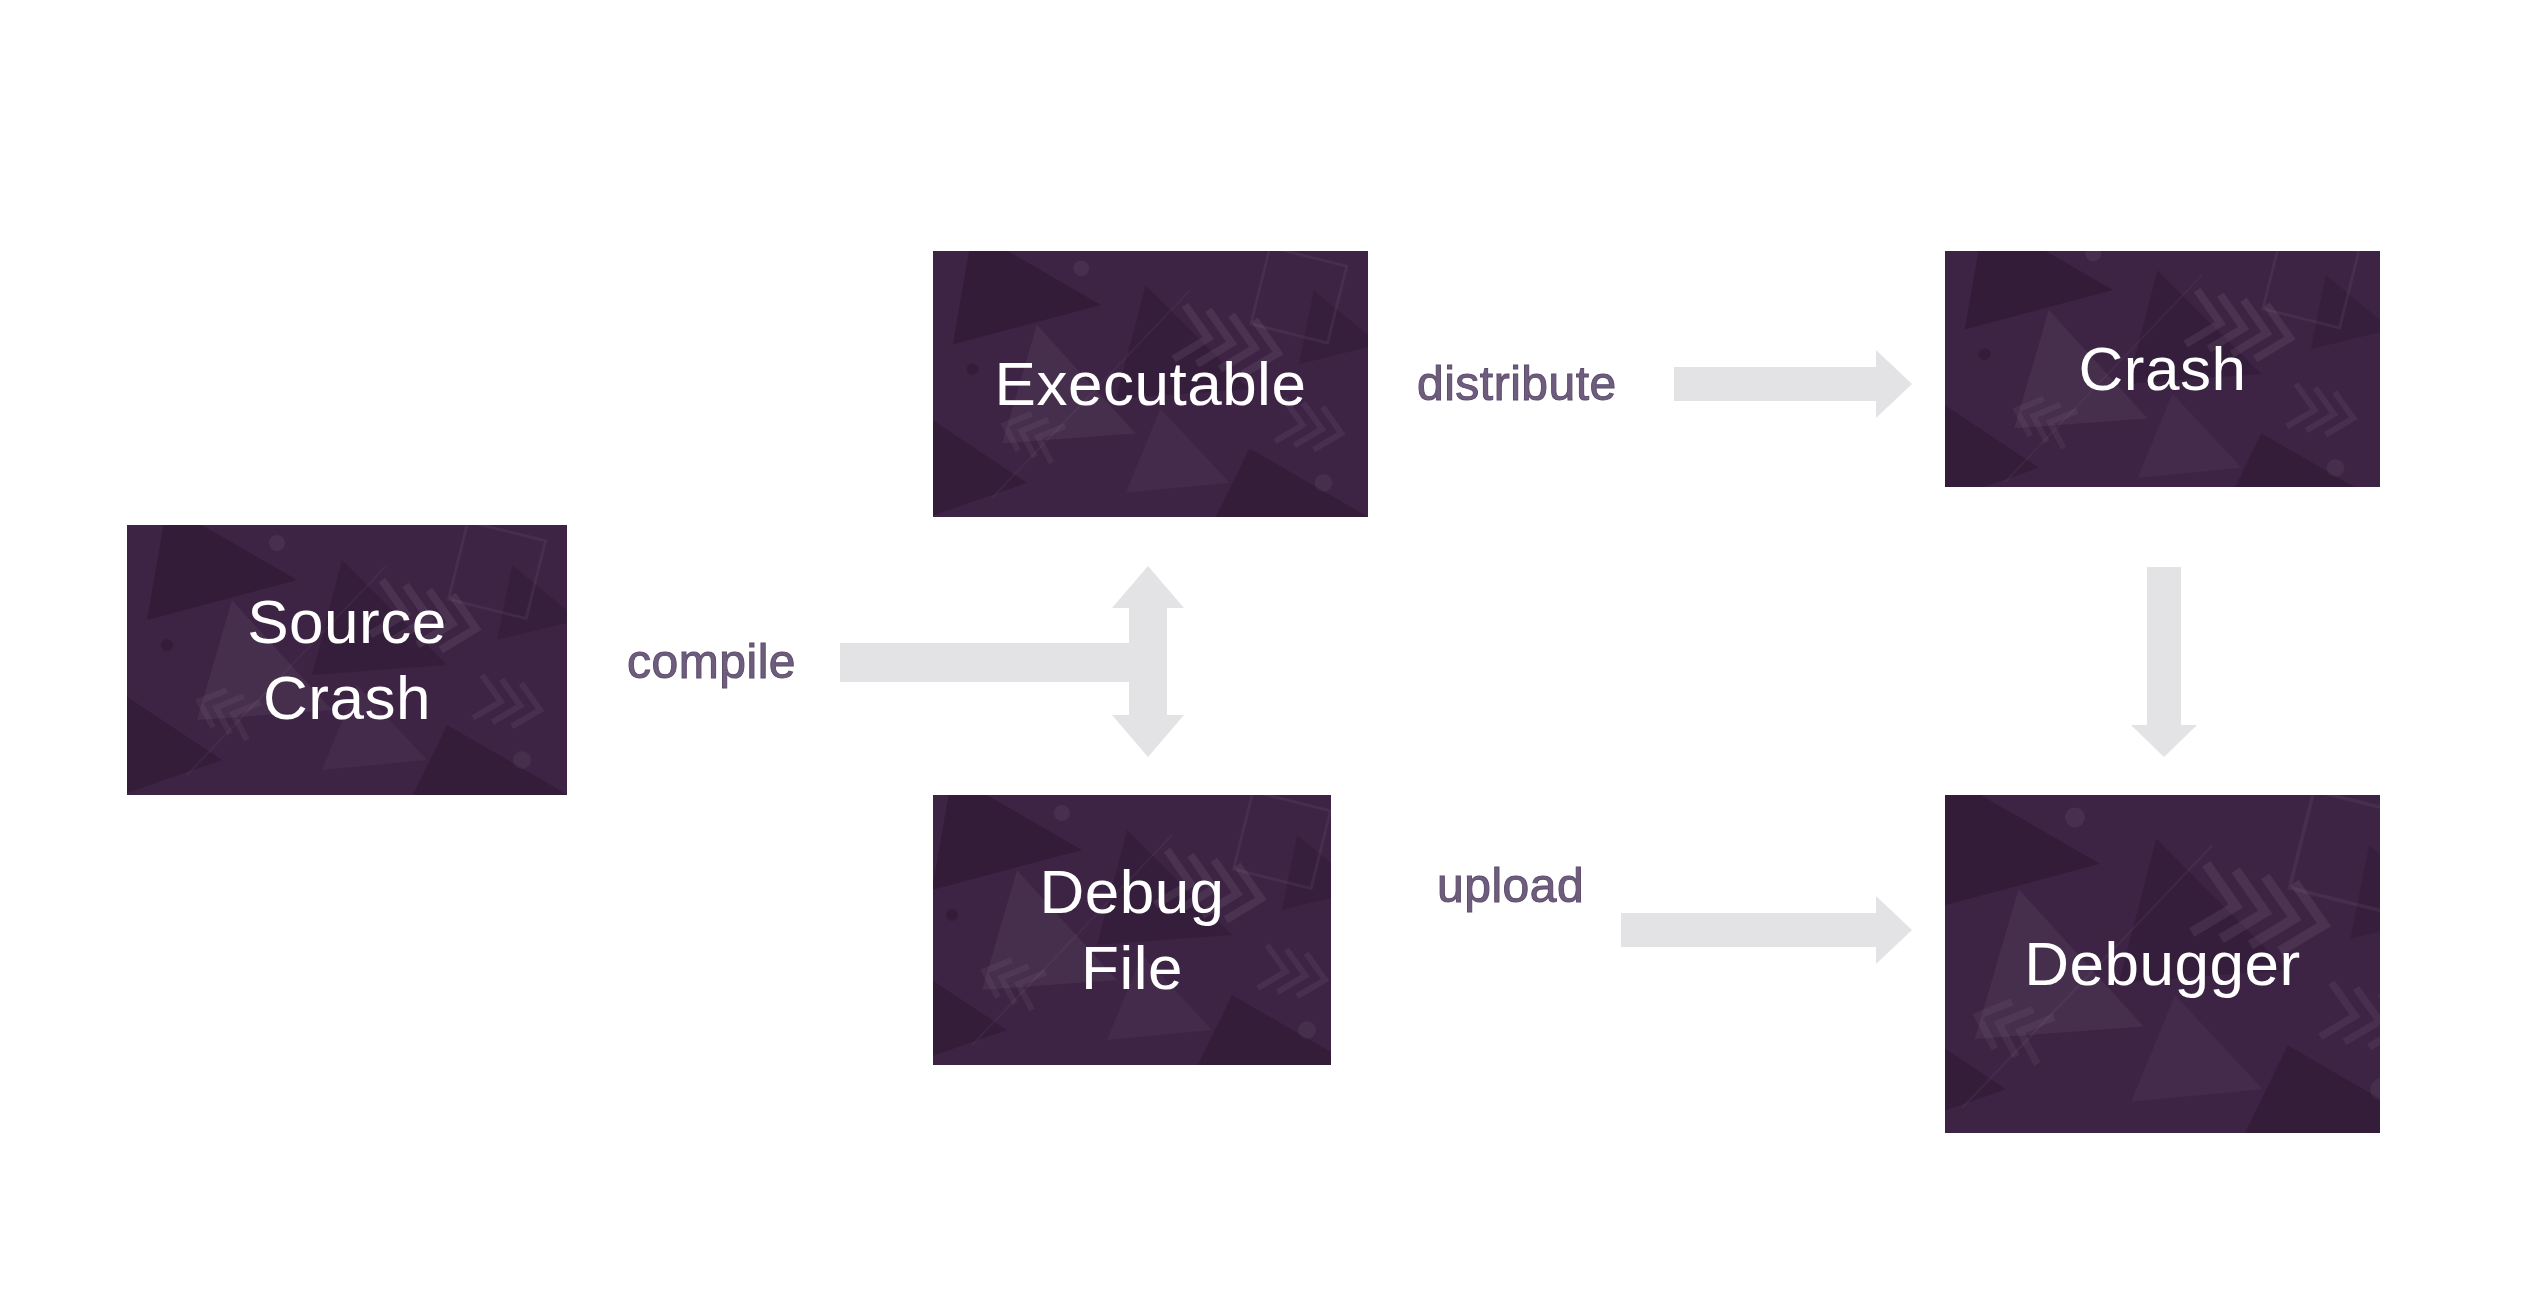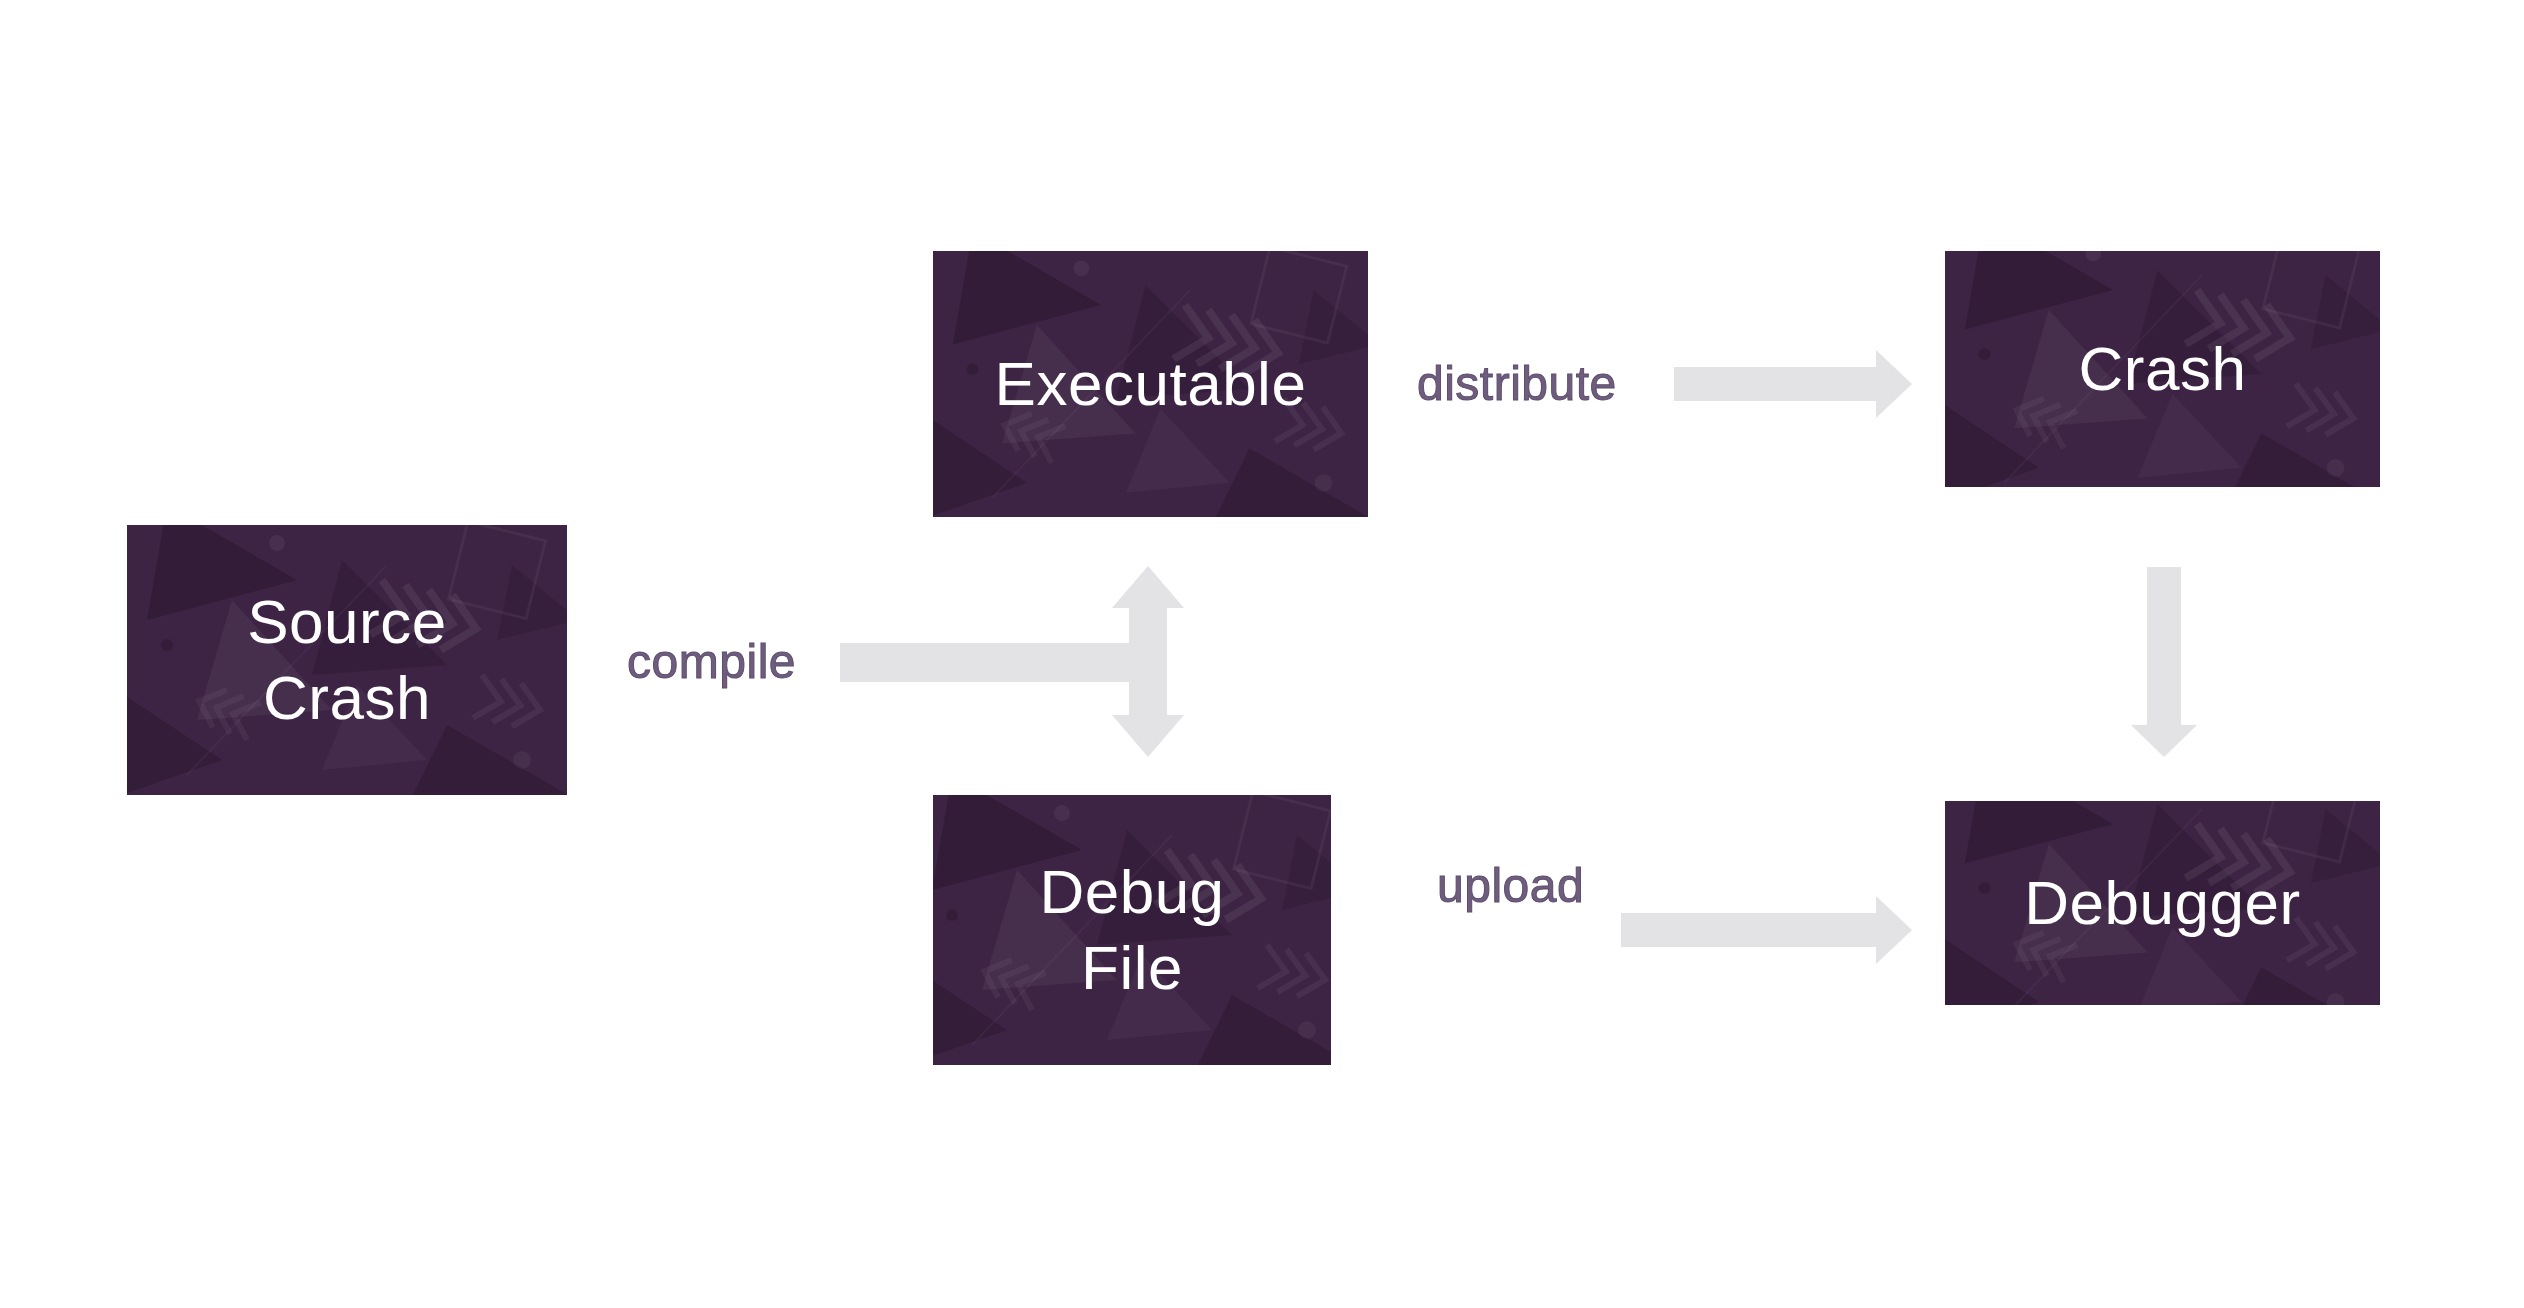--- a/index.html
+++ b/index.html
@@ -40,21 +40,21 @@
     line-height: 76px;
     text-align: center;
     letter-spacing: 0.5px;
     border-radius: 10px;
   }
   
   .node-source    { left: 127px;  top: 525px; width: 440px; height: 270px; }
   .node-exec      { left: 933px;  top: 251px; width: 435px; height: 266px; }
   .node-crash     { left: 1945px; top: 251px; width: 435px; height: 236px; }
   .node-debugfile { left: 933px;  top: 795px; width: 398px; height: 270px; }
-  .node-debugger  { left: 1945px; top: 795px; width: 435px; height: 204px; margin-top: 6px; }
+  .node-debugger  { left: 1945px; top: 795px; width: 435px; height: 338px; }
 
   .edge-arrow {
     position: absolute;
     display: block;
   }
   .edge-arrow * { fill: var(--arrow-fill, #E3E2E4); }
 
   .arrow-compile   { left: 840px;  top: 566px; width: 344px; height: 191px; }
   .arrow-distribute{ left: 1674px; top: 350px; width: 238px; height: 68px;  }
   .arrow-upload    { left: 1621px; top: 896px; width: 291px; height: 68px;  }

